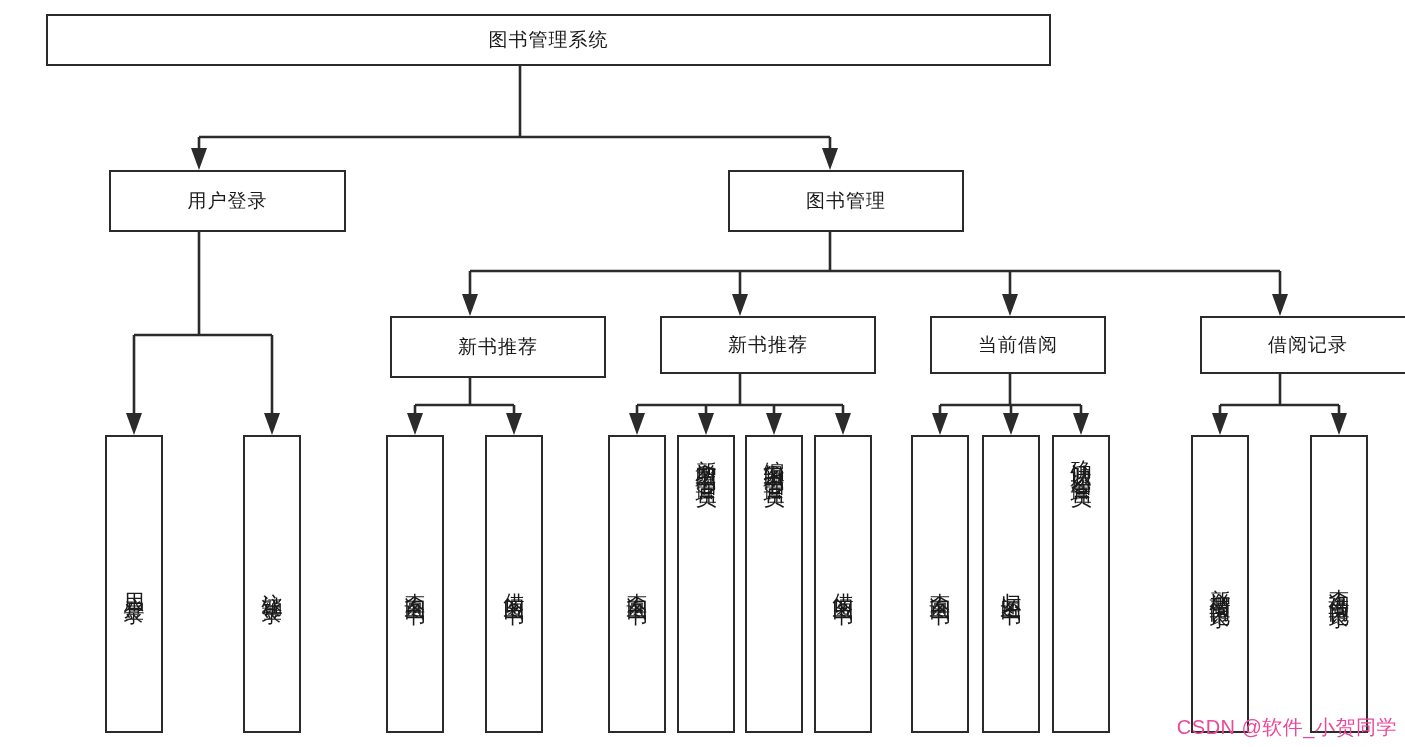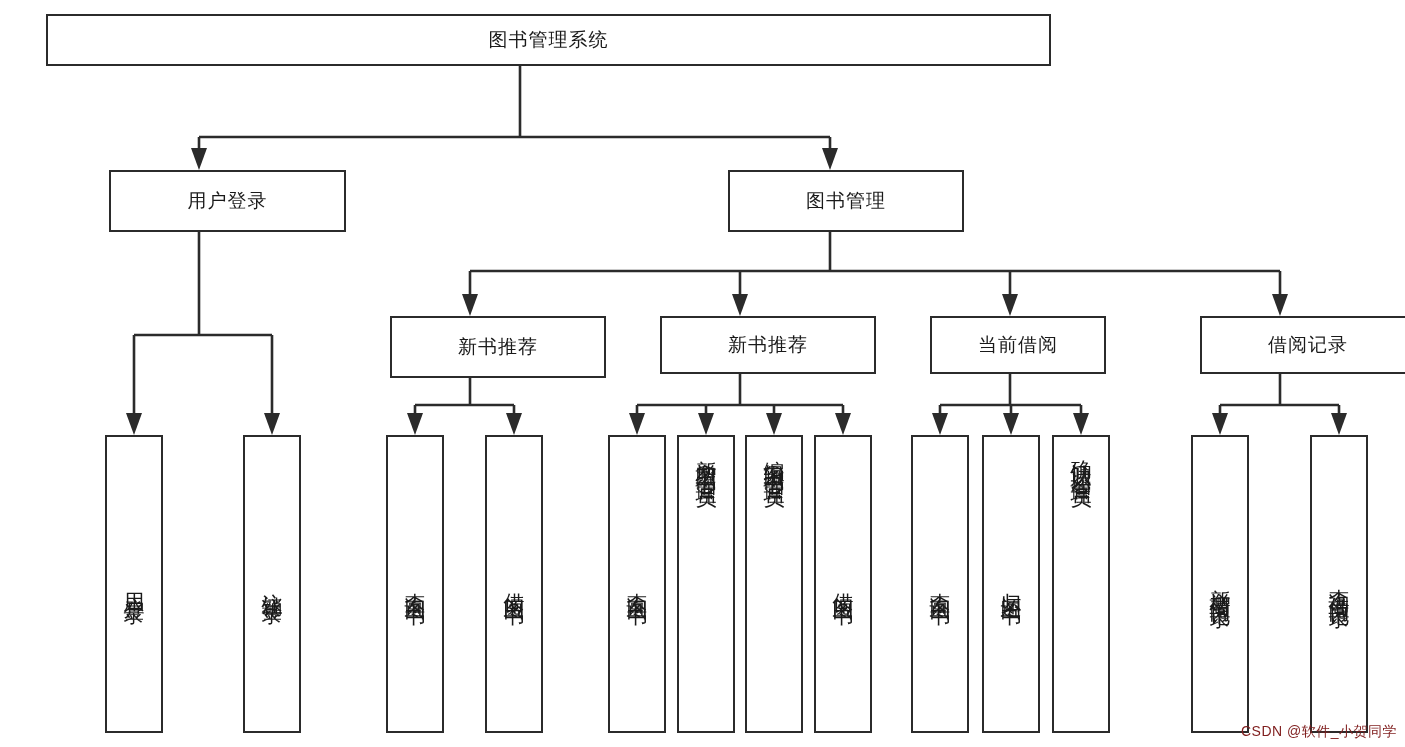--- a/index.html
+++ b/index.html
@@ -63,22 +63,22 @@
     stroke-width: 2.6;
     fill: none;
   }
   .arrowhead {
     fill: #2b2b2b;
   }
   #watermark {
     position: absolute;
     right: 8px;
     bottom: 6px;
-    font-size: 14px;
-    color: #7f1d1d;
+    font-size: 20px;
+    color: #ec4899;
     letter-spacing: 0.5px;
     white-space: nowrap;
   }
 </style>
 </head>
 <body>
 
 <div id="canvas">
 
   <svg id="wires" viewBox="0 0 1405 747">

